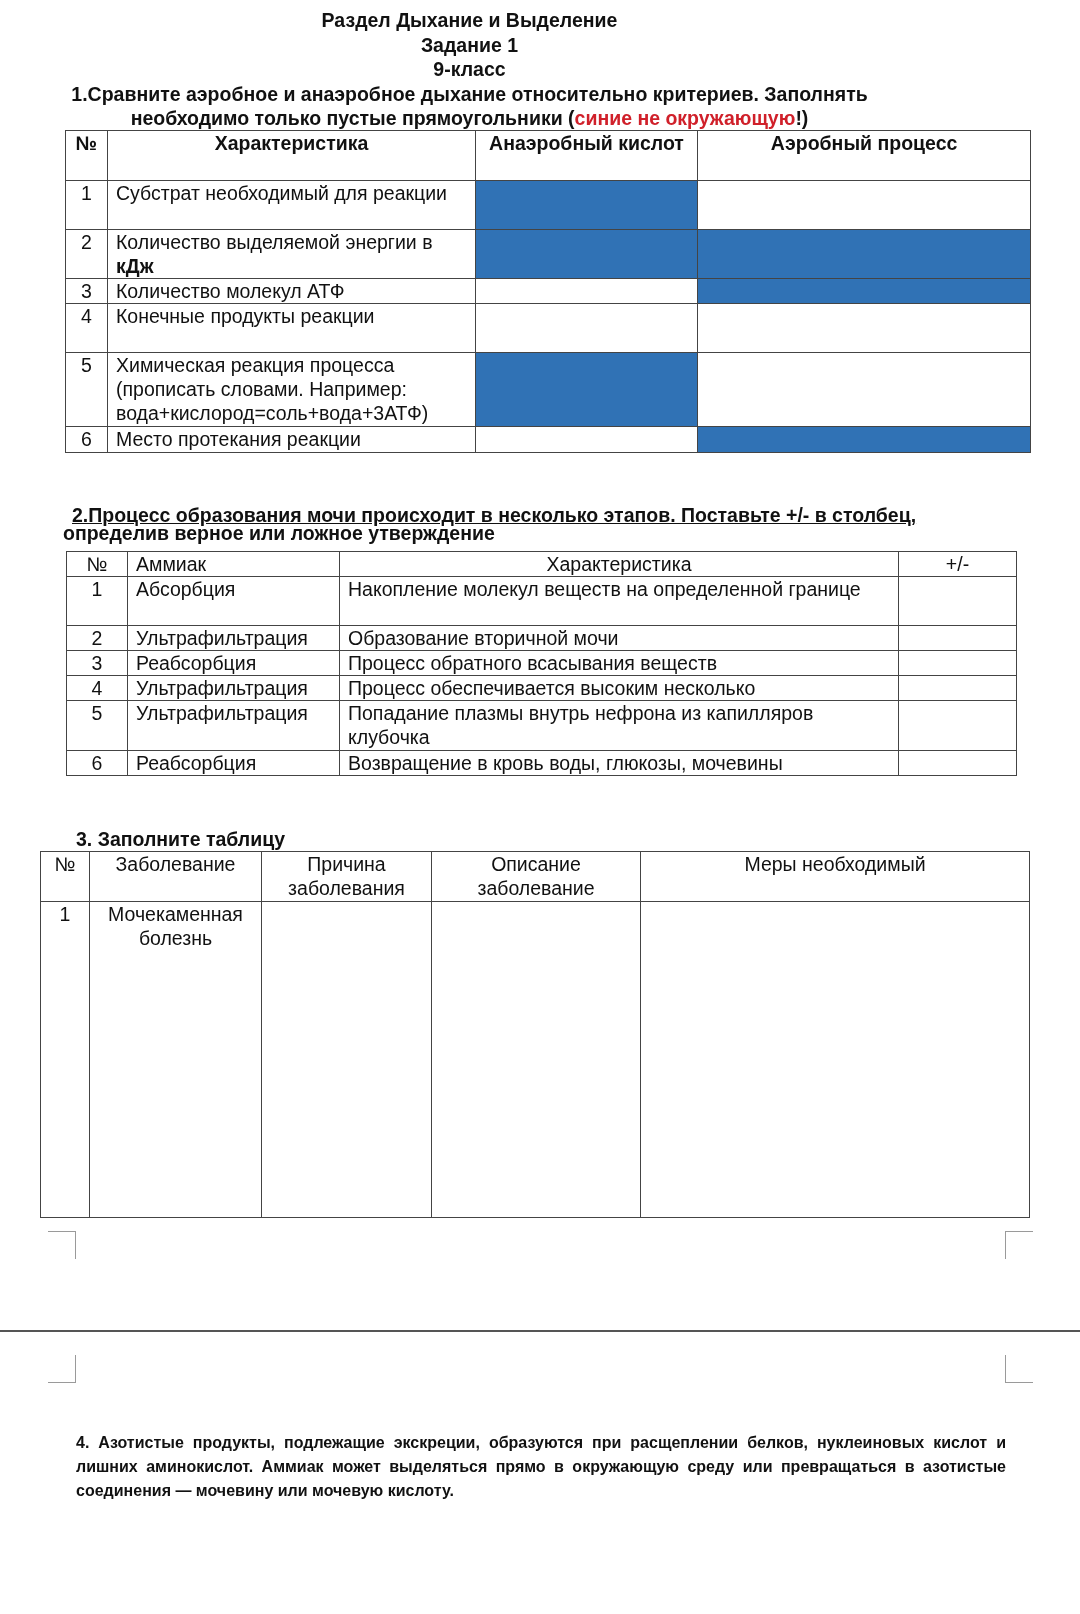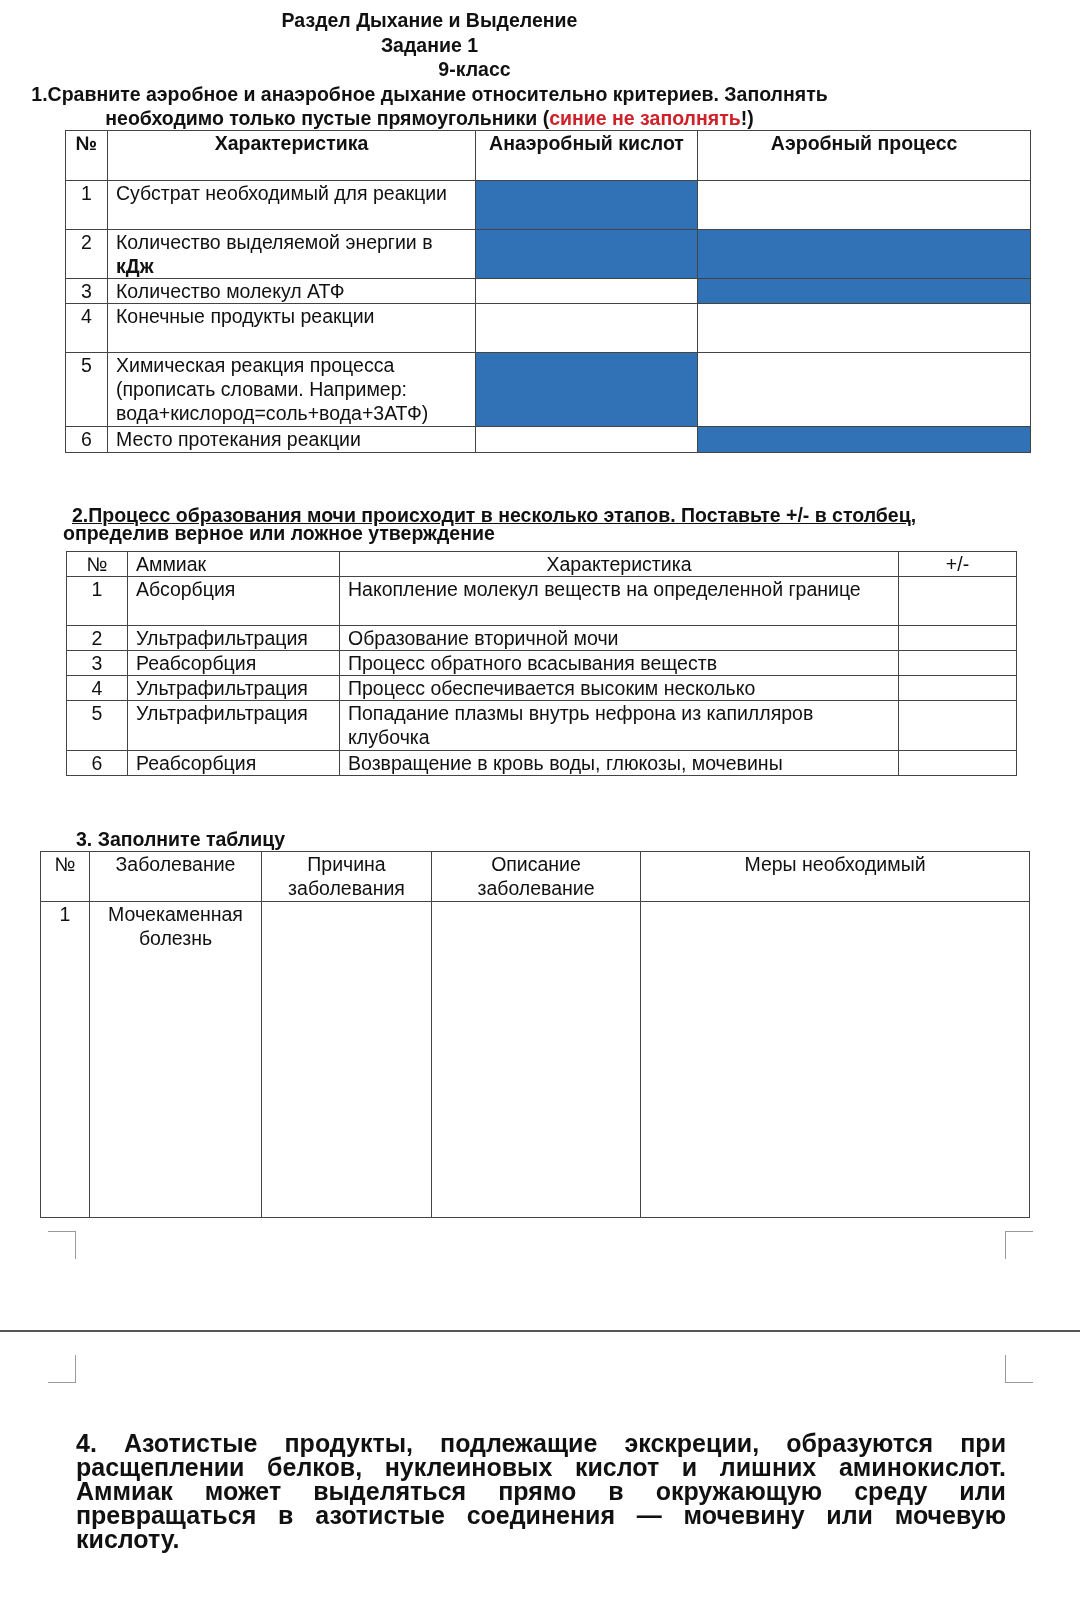--- a/index.html
+++ b/index.html
@@ -3,21 +3,21 @@
 <meta charset="utf-8">
 <style>
   html, body { margin: 0; padding: 0; }
   body {
     width: 1080px; height: 1614px; position: relative; overflow: hidden;
     background: #ffffff; color: #111;
     font-family: "Liberation Sans", "DejaVu Sans", sans-serif;
   }
   .heading-line {
     position: absolute; left: 0; width: 859px; text-align: center;
-    font-size: 19.5px; font-weight: bold; line-height: 24px; color: #111;
+    font-size: 19.5px; font-weight: bold; line-height: 24px; color: #111; padding-left: 40px;
   }
   .red { color: #d0202a; }
   table { border-collapse: collapse; table-layout: fixed; position: absolute; }
   td, th {
     border: 1.3px solid #444; padding: 0 8px; vertical-align: top;
     font-size: 19.5px; line-height: 24px; font-weight: normal; color: #111;
     overflow: hidden;
   }
   th { text-align: center; }
   .bold-th th { font-weight: bold; }
@@ -27,31 +27,31 @@
     position: absolute; font-size: 19.5px; font-weight: bold; line-height: 24px; color: #111;
   }
   .corner { position: absolute; width: 27px; height: 27px; border-color: #9a9a9a; border-style: solid; border-width: 0; }
   .c-tl { border-right-width: 1.5px; border-top-width: 1.5px; }
   .c-tr { border-left-width: 1.5px; border-top-width: 1.5px; }
   .c-bl { border-right-width: 1.5px; border-bottom-width: 1.5px; }
   .c-br { border-left-width: 1.5px; border-bottom-width: 1.5px; }
   .page-break { position: absolute; left: 0; top: 1330px; width: 1080px; height: 0; border-top: 2px solid #555; }
   .para {
     position: absolute; left: 76px; top: 1431px; width: 930px;
-    font-size: 25px; font-weight: bold; line-height: 24px; text-align: justify; color: #111;
+    font-size: 16px; font-weight: bold; line-height: 24px; text-align: justify; color: #111;
   }
 </style>
 </head>
 <body>
 
 <div class="heading-line" style="top:8px;">Раздел   Дыхание и Выделение</div>
 <div class="heading-line" style="top:33px;">Задание 1</div>
-<div class="heading-line" style="top:57px;margin-left:45px;">9-класс</div>
+<div class="heading-line" style="top:57px;">9-класс</div>
 <div class="heading-line" style="top:82px;">1.Сравните аэробное и анаэробное дыхание относительно критериев. Заполнять</div>
-<div class="heading-line" style="top:106px;"><span>необходимо только пустые прямоугольники (</span><span class="red">синие не заполнять</span><span>!)</span></div>
+<div class="heading-line" style="top:106px;"><span>необходимо только пустые прямоугольники (</span><span class="red">синие не окружающую</span><span>!)</span></div>
 
 <table class="bold-th" style="left:65px; top:130px; width:965px;">
   <colgroup>
     <col style="width:42px">
       <col style="width:368px">
       <col style="width:222px">
       <col style="width:333px">
   </colgroup>
   <tbody>
       <tr style="height:50px;">

